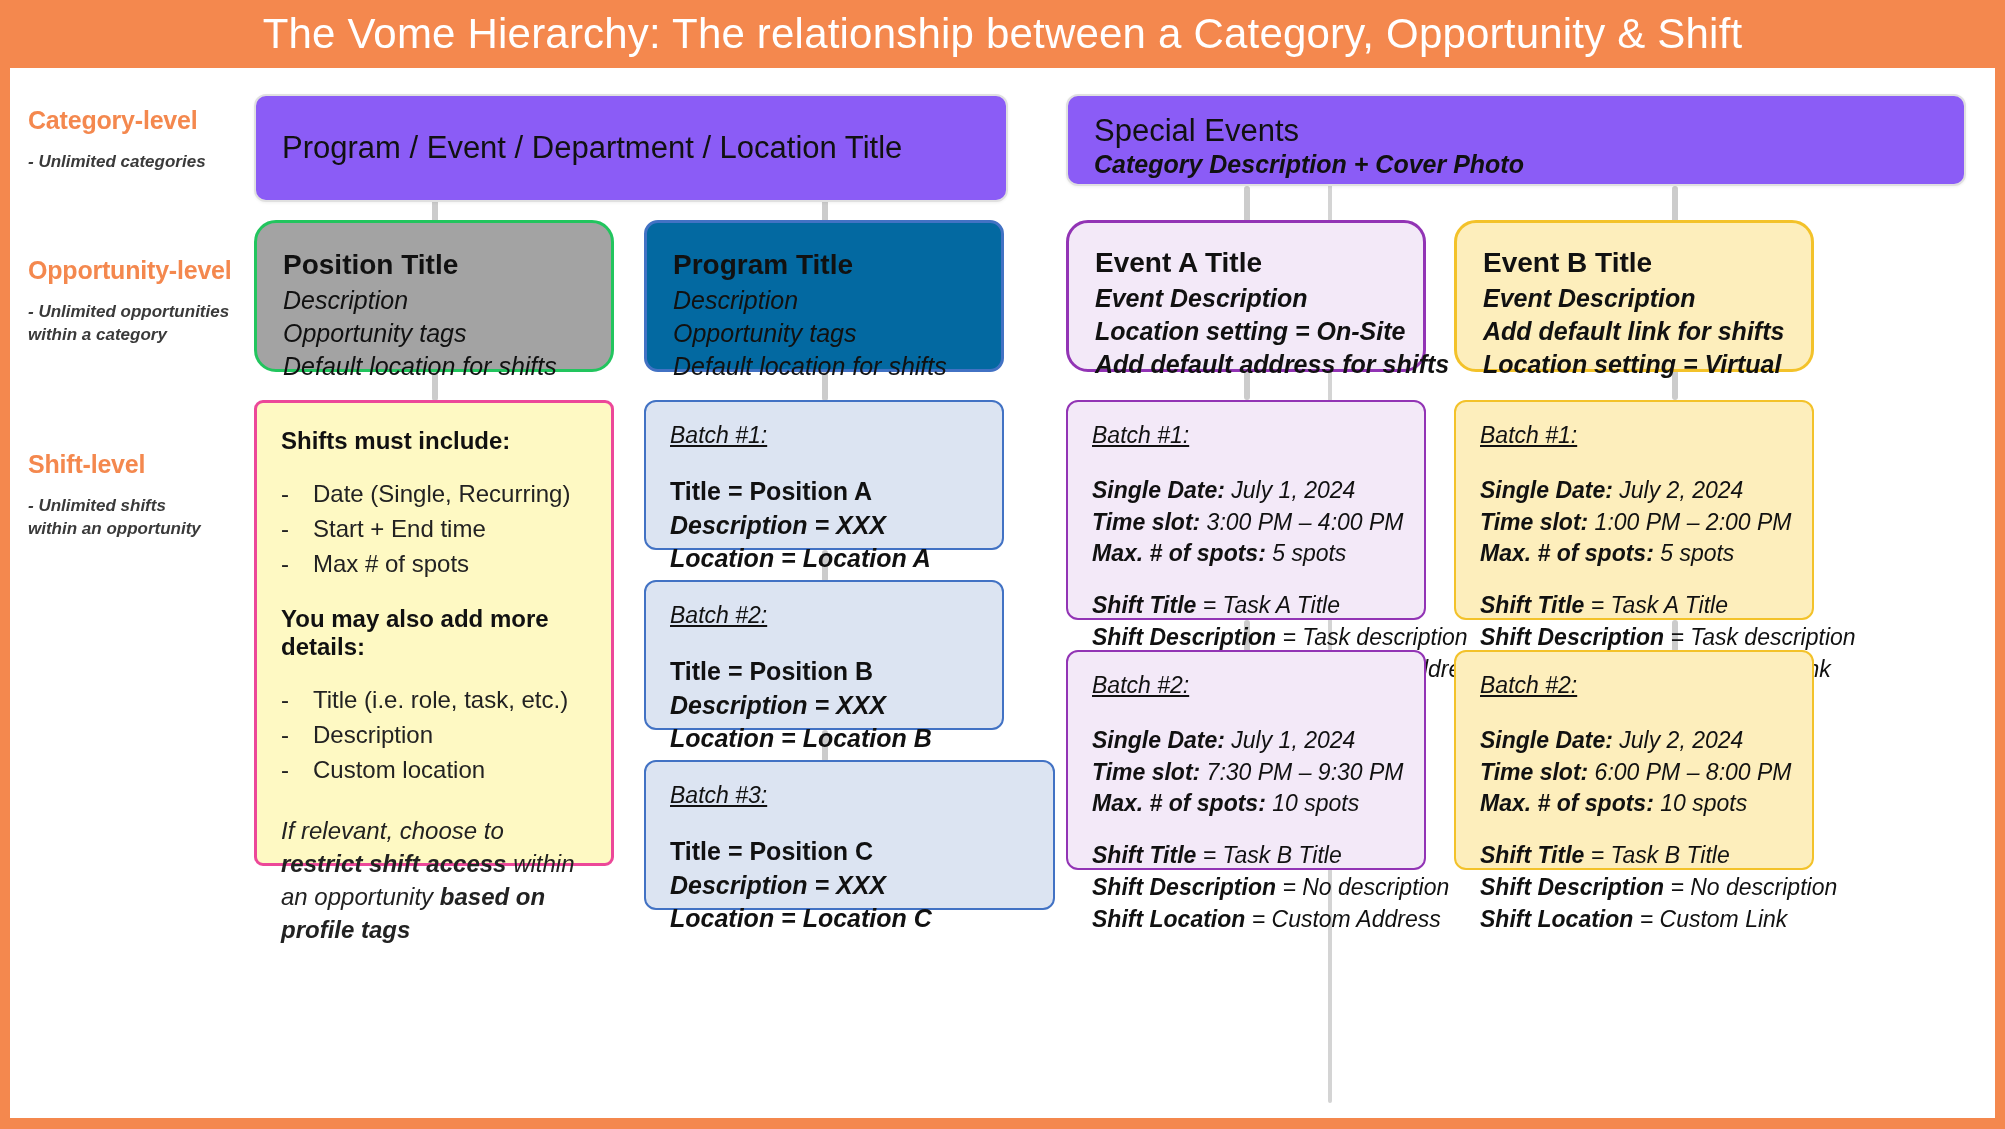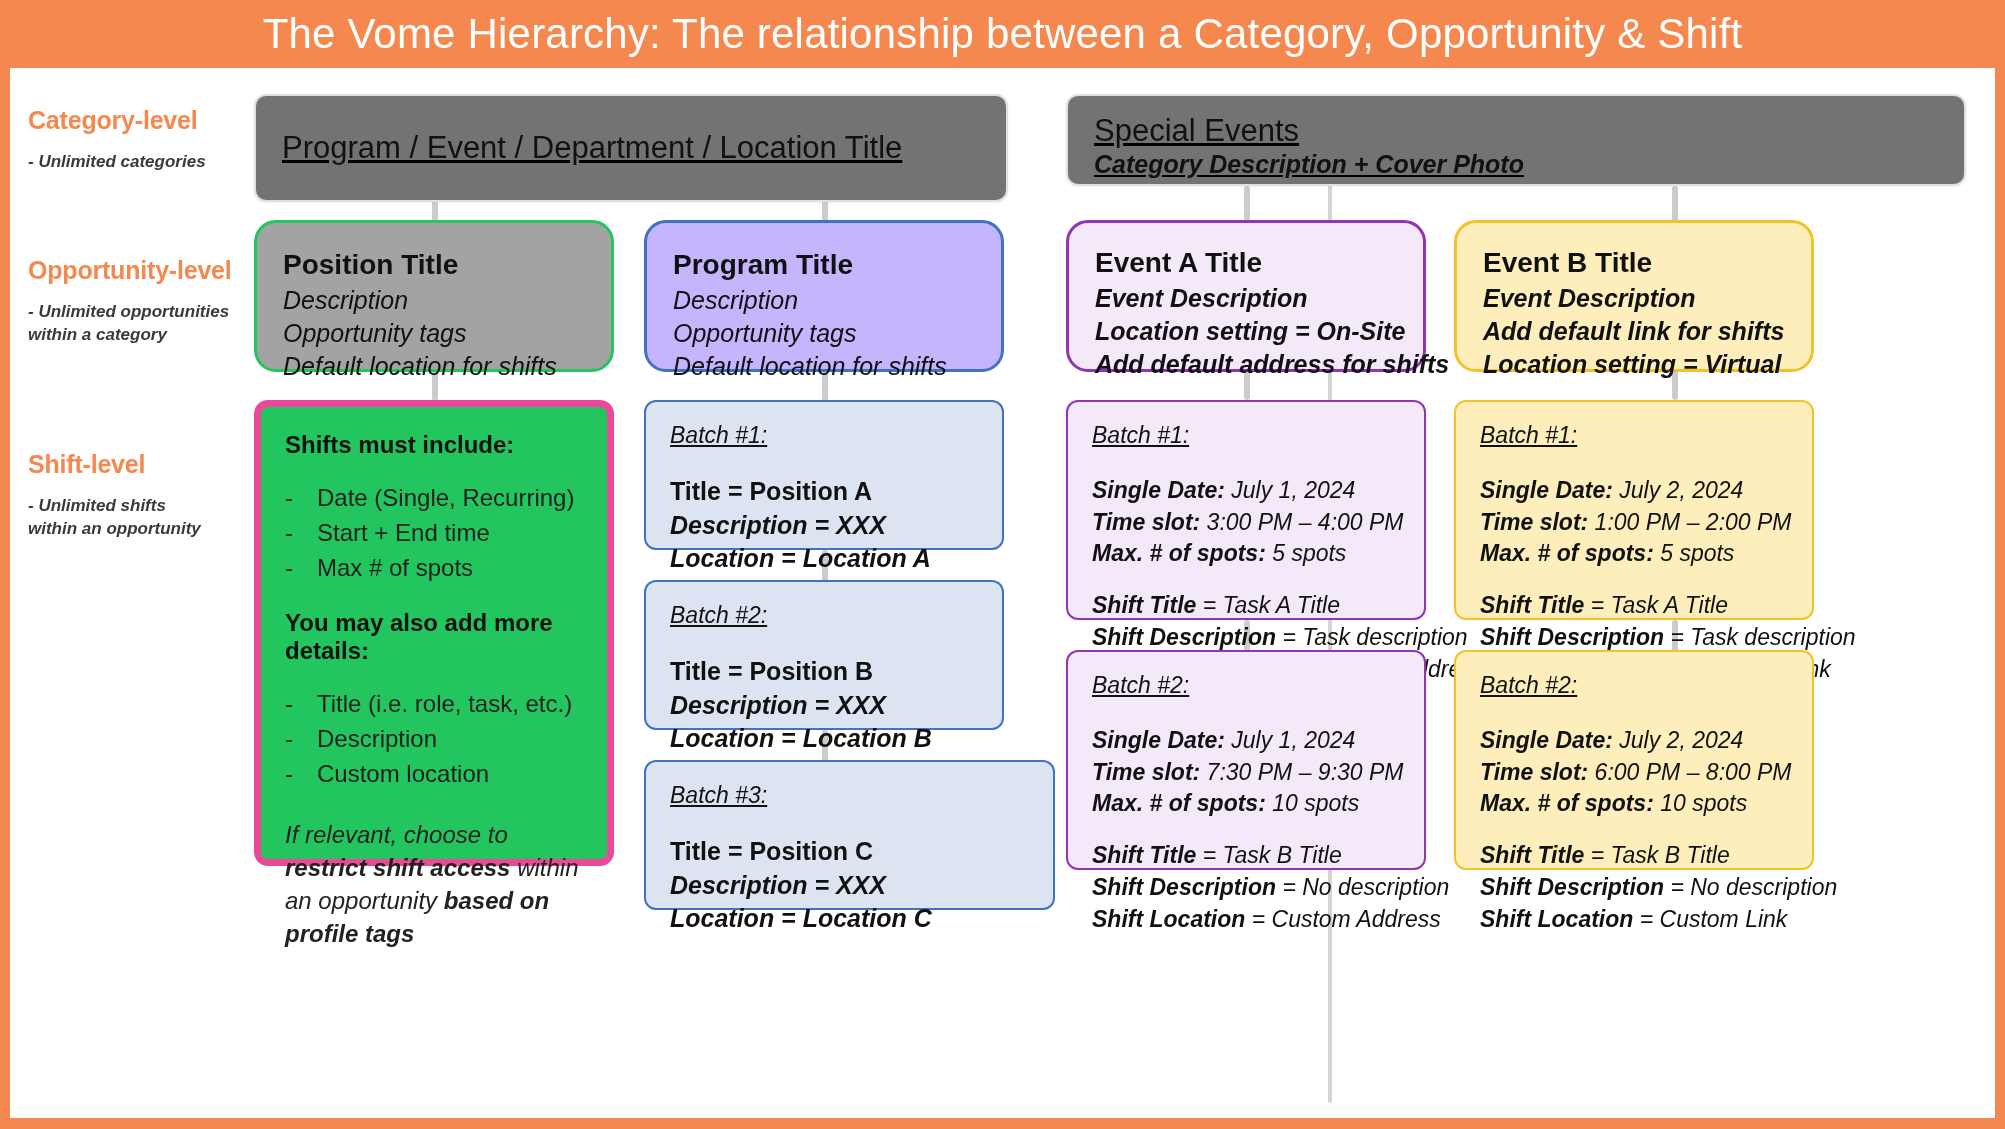--- a/index.html
+++ b/index.html
@@ -73,35 +73,34 @@
     background: #cccccc;
     border-radius: 3px;
   }
   
   .card {
     position: absolute;
     border-radius: 14px;
     padding: 22px 26px;
   }
   .card-cat {
-    background: #737373;
+    background: #8b5cf6;
     border: 2px solid #e0e0e0;
     box-shadow: 0 1px 3px rgba(0,0,0,0.06);
     border-radius: 12px;
-    text-decoration: underline;
   }
   .card-green  { background: #a3a3a3; border: 3px solid #22c55e; border-radius: 22px; }
-  .card-blue   { background: #c4b5fd; border: 3px solid #4272c4; border-radius: 22px; }
+  .card-blue   { background: #0369a1; border: 3px solid #4272c4; border-radius: 14px; }
   .card-purple { background: #f3e9f8; border: 3px solid #9234b5; border-radius: 22px; }
   .card-yellow { background: #fdeebc; border: 3px solid #f3c22a; border-radius: 22px; }
 
   .card-blue-sm   { background: #dce4f2; border: 2px solid #4272c4; border-radius: 12px; }
   .card-purple-sm { background: #f3e9f8; border: 2px solid #9234b5; border-radius: 12px; }
   .card-yellow-sm { background: #fdeebc; border: 2px solid #f3c22a; border-radius: 12px; }
-  .card-green-sm  { background: #22c55e; border: 7px solid #ec4899; border-radius: 14px; }
+  .card-green-sm  { background: #fef9c3; border: 3px solid #ec4899; border-radius: 9px; }
 
   .cat-title { font-size: 31px; color: #111; font-weight: 400; line-height: 1.2; white-space: nowrap; }
   .cat-sub   { font-size: 25px; color: #111; font-weight: bold; font-style: italic; line-height: 1.25; white-space: nowrap; }
 
   .opp-title { font-size: 28px; color: #111; font-weight: bold; line-height: 1.32; white-space: nowrap; }
   .opp-line  { font-size: 25px; color: #111; font-style: italic; line-height: 1.32; white-space: nowrap; }
   .opp-line-b{ font-size: 25px; color: #111; font-style: italic; font-weight: bold; line-height: 1.32; white-space: nowrap; }
 
   .batch-label {
     font-size: 23px; color: #111; font-style: italic;

